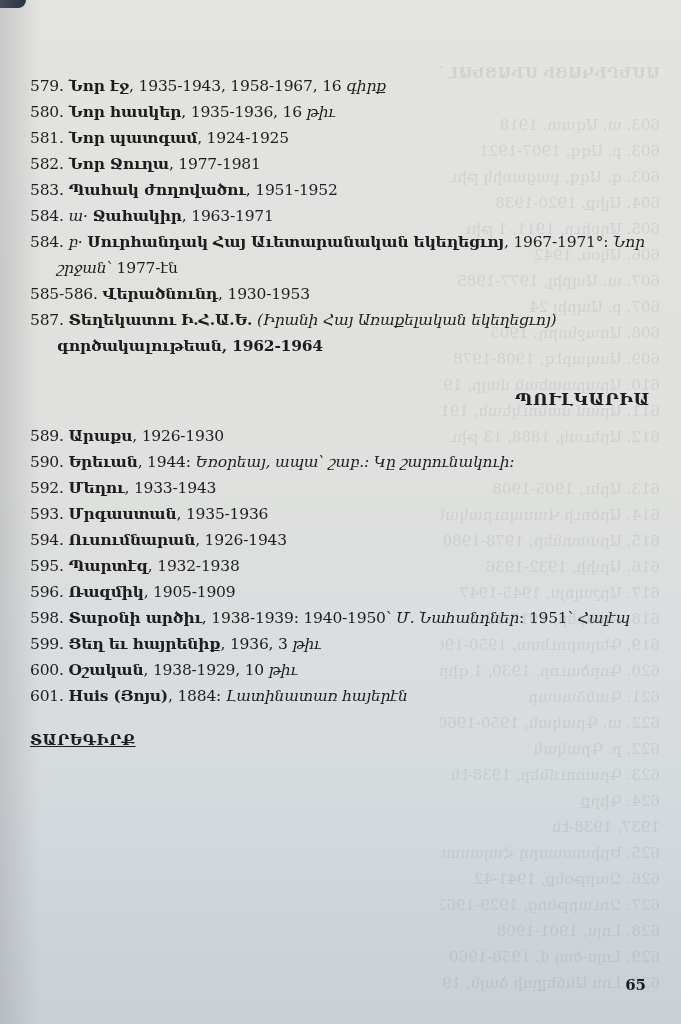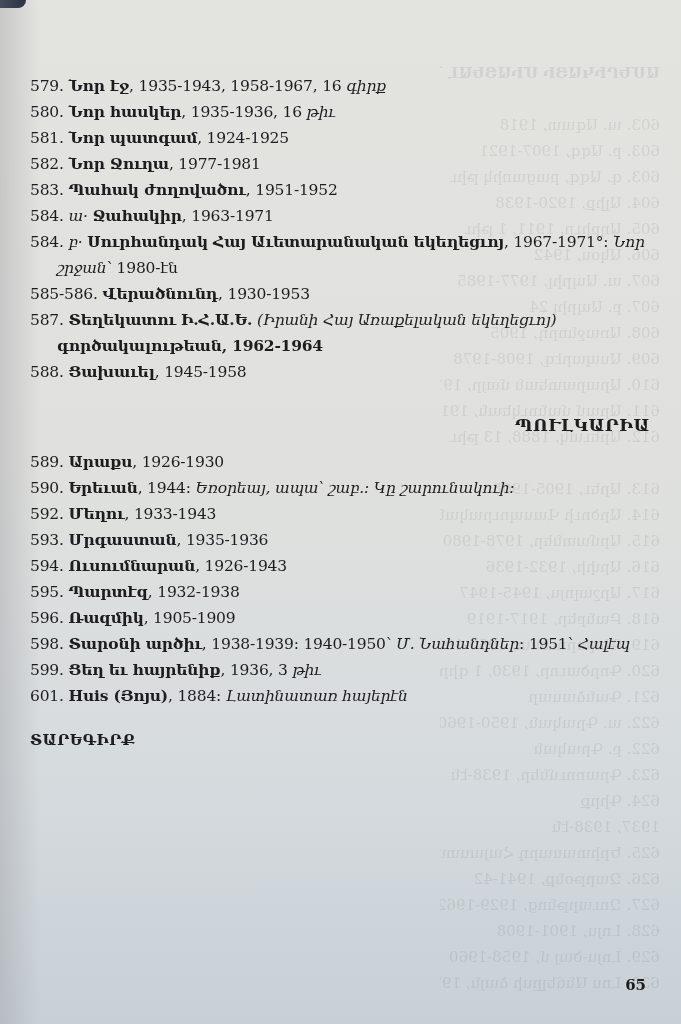--- a/index.html
+++ b/index.html
@@ -28,21 +28,21 @@
     font-size: 15.5px; line-height: 26px; letter-spacing: -0.2px;
     padding-left: 27px; text-indent: -27px;
   }
   .entry .num { font-weight: normal; }
   .entry .title { font-weight: bold; font-family: "DejaVu Serif", serif; }
   .entry .it { font-style: italic; }
   .section-heading {
     font-weight: bold; font-size: 17px; letter-spacing: 0.5px;
     margin-top: 22px; margin-bottom: 14px;
   }
-  .section-heading.small { font-size: 15px; }
+  .section-heading.small { font-size: 15px; text-decoration: underline; }
   .page-number {
     position: absolute; left: 0; width: 646px; top: 976px;
     text-align: right; font-weight: bold; font-size: 15px;
   }
 </style>
 </head>
 <body>
 
 <div class="page-corner"></div>
 <div class="page-shade-left"></div>
@@ -64,36 +64,36 @@
 
 <div class="content">
 
   <div>
     <div class="entry"><span class="num">579.</span> <span class="title">Նոր էջ</span><span>, 1935-1943, 1958-1967, 16 </span><span class="it">գիրք</span></div>
     <div class="entry"><span class="num">580.</span> <span class="title">Նոր հասկեր</span><span>, 1935-1936, 16 </span><span class="it">թիւ</span></div>
     <div class="entry"><span class="num">581.</span> <span class="title">Նոր պատգամ</span><span>, 1924-1925</span></div>
     <div class="entry"><span class="num">582.</span> <span class="title">Նոր Ջուղա</span><span>, 1977-1981</span></div>
     <div class="entry"><span class="num">583.</span> <span class="title">Պահակ ժողովածու</span><span>, 1951-1952</span></div>
     <div class="entry"><span class="num">584.</span> <span class="it">ա· </span><span class="title">Ջահակիր</span><span>, 1963-1971</span></div>
-    <div class="entry"><span class="num">584.</span> <span class="it">բ· </span><span class="title">Սուրհանդակ Հայ Աւետարանական եկեղեցւոյ</span><span>, 1967-1971°։ </span><span class="it">Նոր շրջան</span><span>՝ 1980-էն</span></div>
+    <div class="entry"><span class="num">584.</span> <span class="it">բ· </span><span class="title">Սուրհանդակ Հայ Աւետարանական եկեղեցւոյ</span><span>, 1967-1971°։ </span><span class="it">Նոր շրջան</span><span>՝ 1977-էն</span></div>
     <div class="entry"><span class="num">585-586.</span> <span class="title">Վերածնունդ</span><span>, 1930-1953</span></div>
     <div class="entry"><span class="num">587.</span> <span class="title">Տեղեկատու Ի.Հ.Ա.Ե.</span><span> </span><span class="it">(Իրանի Հայ Առաքելական եկեղեցւոյ)</span><span class="title"> գործակալութեան, 1962-1964</span></div>
-    <div class="entry"><span class="num">588.</span> <span class="title">Ցախաւել</span><span>, 1945-1958</span></div>
   </div>
 
   <div class="section-heading" style="margin-top:30px;text-align:right;">ՊՈՒԼԿԱՐԻԱ</div>
   <div>
     <div class="entry"><span class="num">589.</span> <span class="title">Արաքս</span><span>, 1926-1930</span></div>
     <div class="entry"><span class="num">590.</span> <span class="title">Երեւան</span><span>, 1944։ </span><span class="it">Եռօրեայ, ապա՝ շաբ.։ Կը շարունակուի։</span></div>
     <div class="entry"><span class="num">592.</span> <span class="title">Մեղու</span><span>, 1933-1943</span></div>
     <div class="entry"><span class="num">593.</span> <span class="title">Մրգաստան</span><span>, 1935-1936</span></div>
     <div class="entry"><span class="num">594.</span> <span class="title">Ուսումնարան</span><span>, 1926-1943</span></div>
     <div class="entry"><span class="num">595.</span> <span class="title">Պարտէզ</span><span>, 1932-1938</span></div>
     <div class="entry"><span class="num">596.</span> <span class="title">Ռազմիկ</span><span>, 1905-1909</span></div>
     <div class="entry"><span class="num">598.</span> <span class="title">Տարօնի արծիւ</span><span>, 1938-1939։ 1940-1950՝ </span><span class="it">Մ. Նահանդներ</span><span>։ 1951՝ </span><span class="it">Հալէպ</span></div>
     <div class="entry"><span class="num">599.</span> <span class="title">Ցեղ եւ հայրենիք</span><span>, 1936, 3 </span><span class="it">թիւ</span></div>
+    <div class="entry"><span class="num">600.</span> <span class="title">Օշական</span><span>, 1938-1929, 10 </span><span class="it">թիւ</span></div>
     <div class="entry"><span class="num">601.</span> <span class="title">Huis (Յոյս)</span><span>, 1884։ </span><span class="it">Լատինատառ հայերէն</span></div>
   </div>
 
   <div class="section-heading small" style="margin-top:22px; margin-bottom:18px;">ՏԱՐԵԳԻՐՔ</div>
 </div>
 
 <div class="page-number">65</div>
 
 </body></html>

